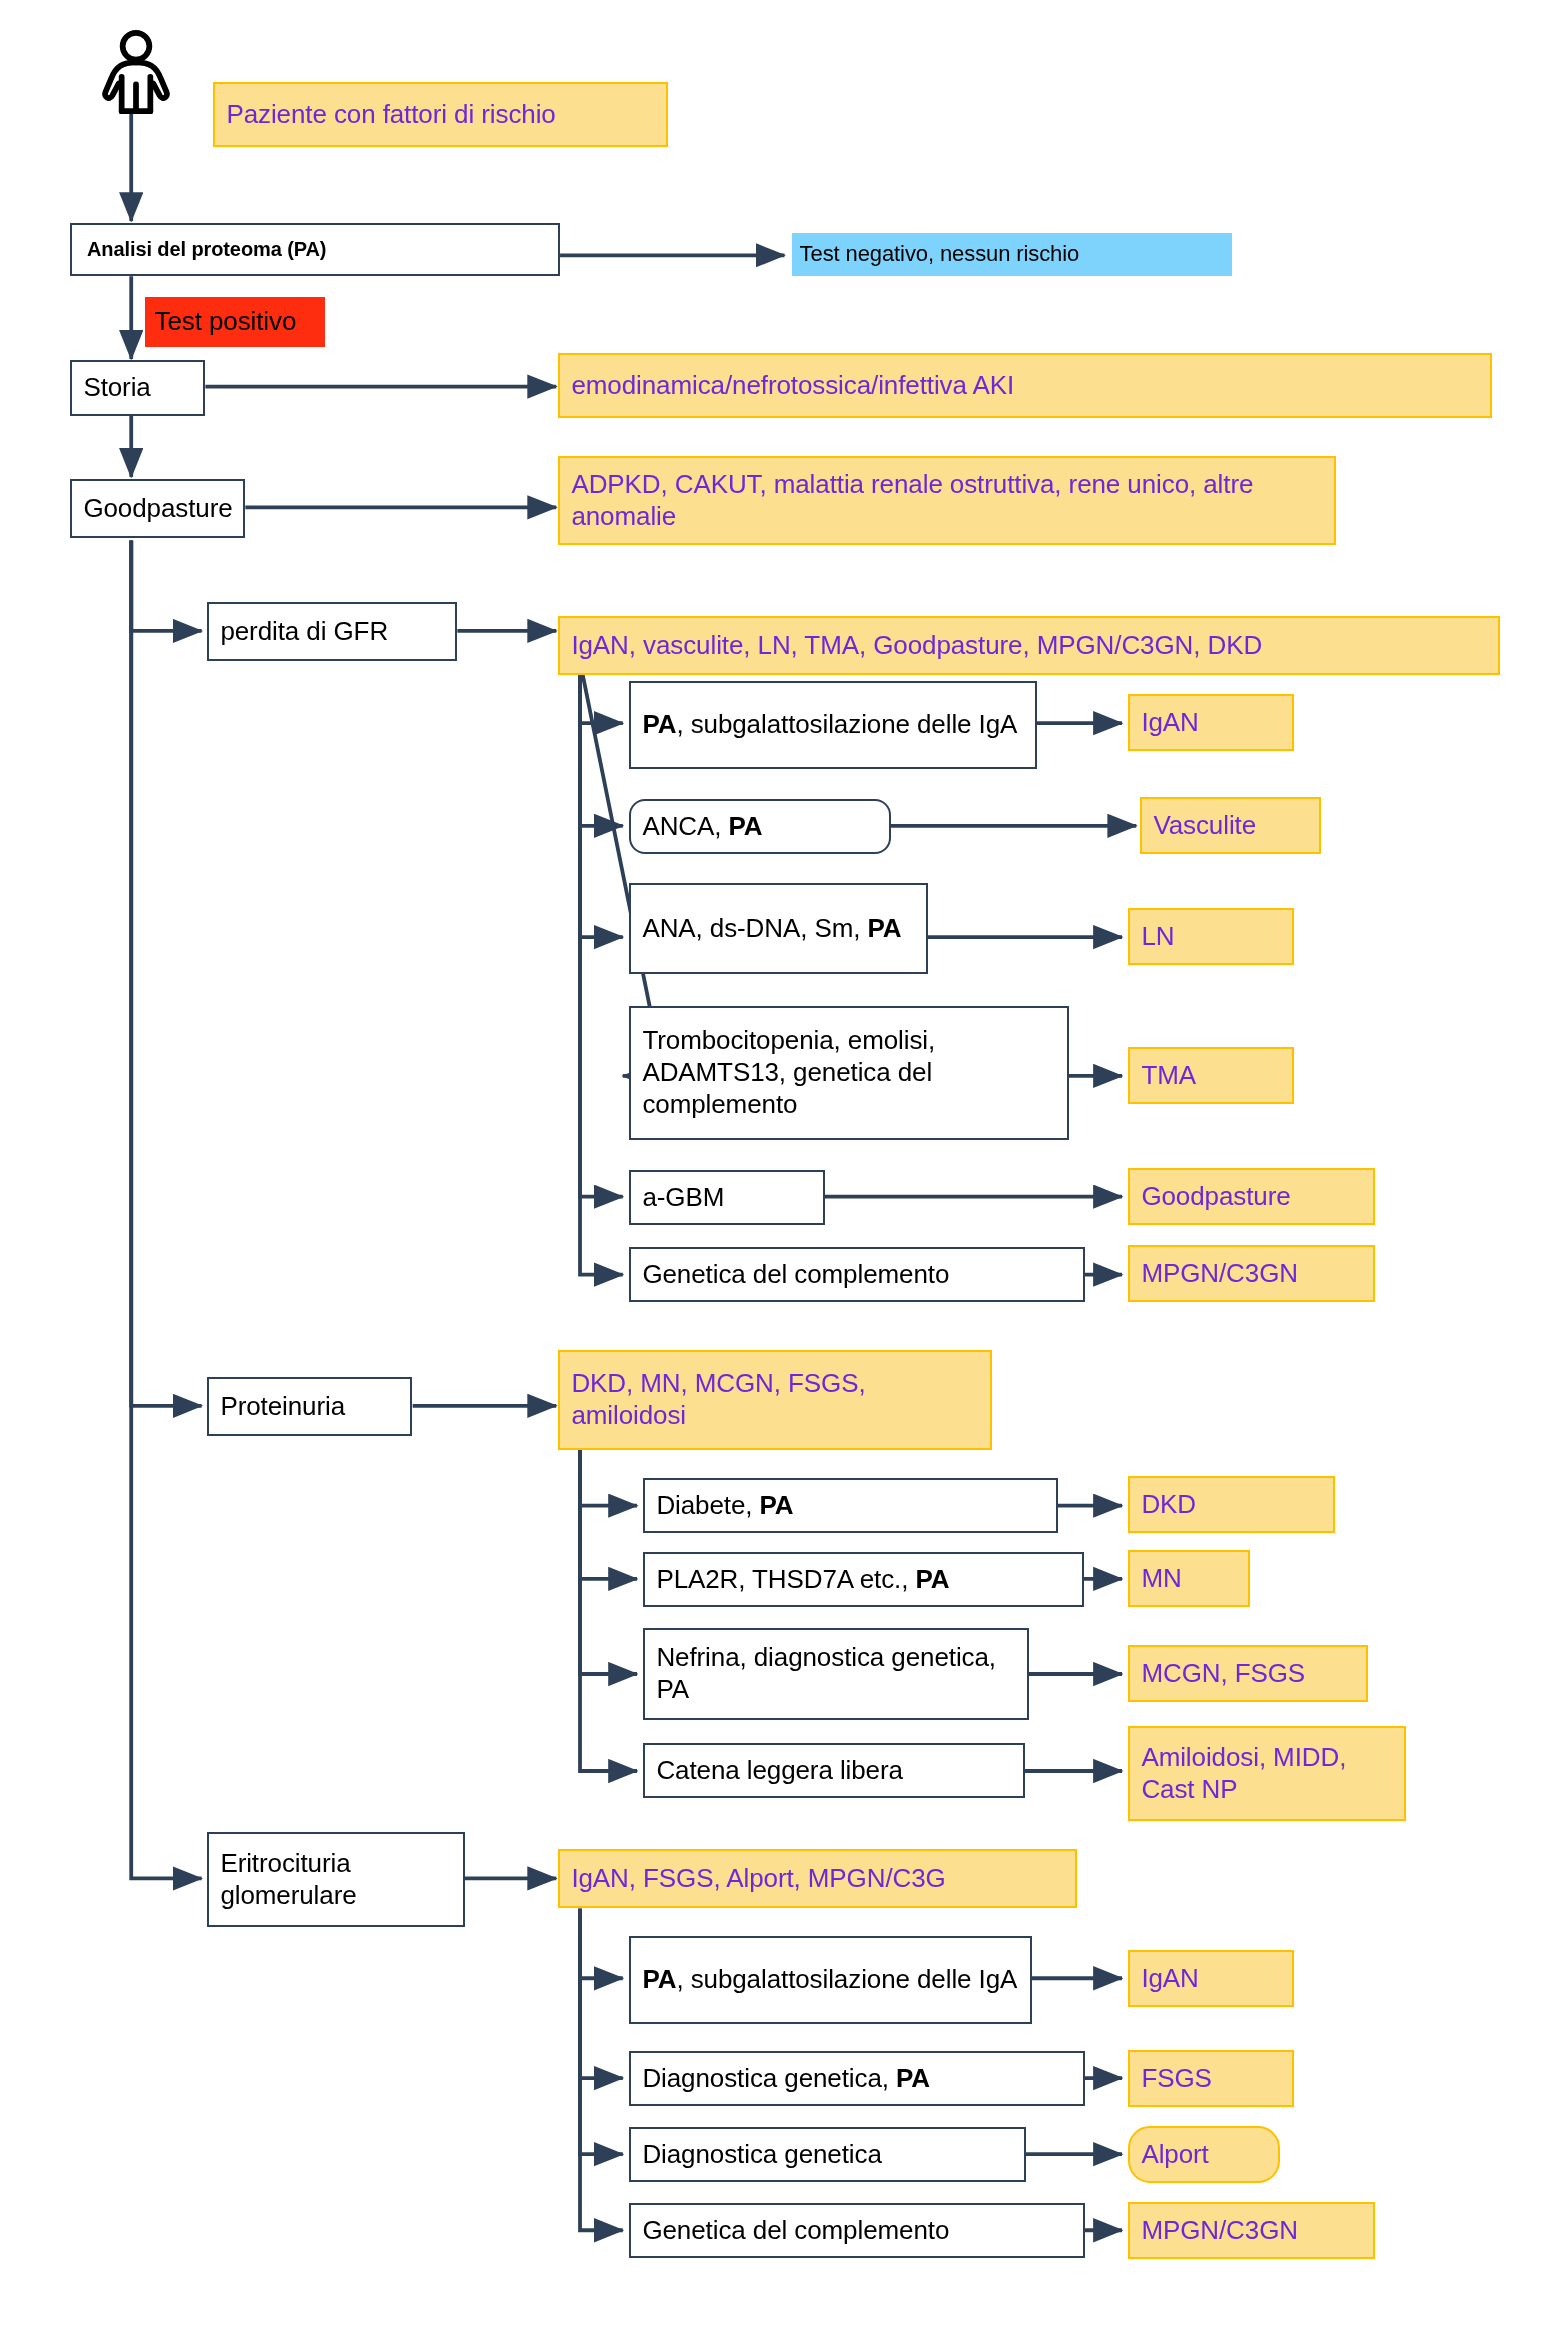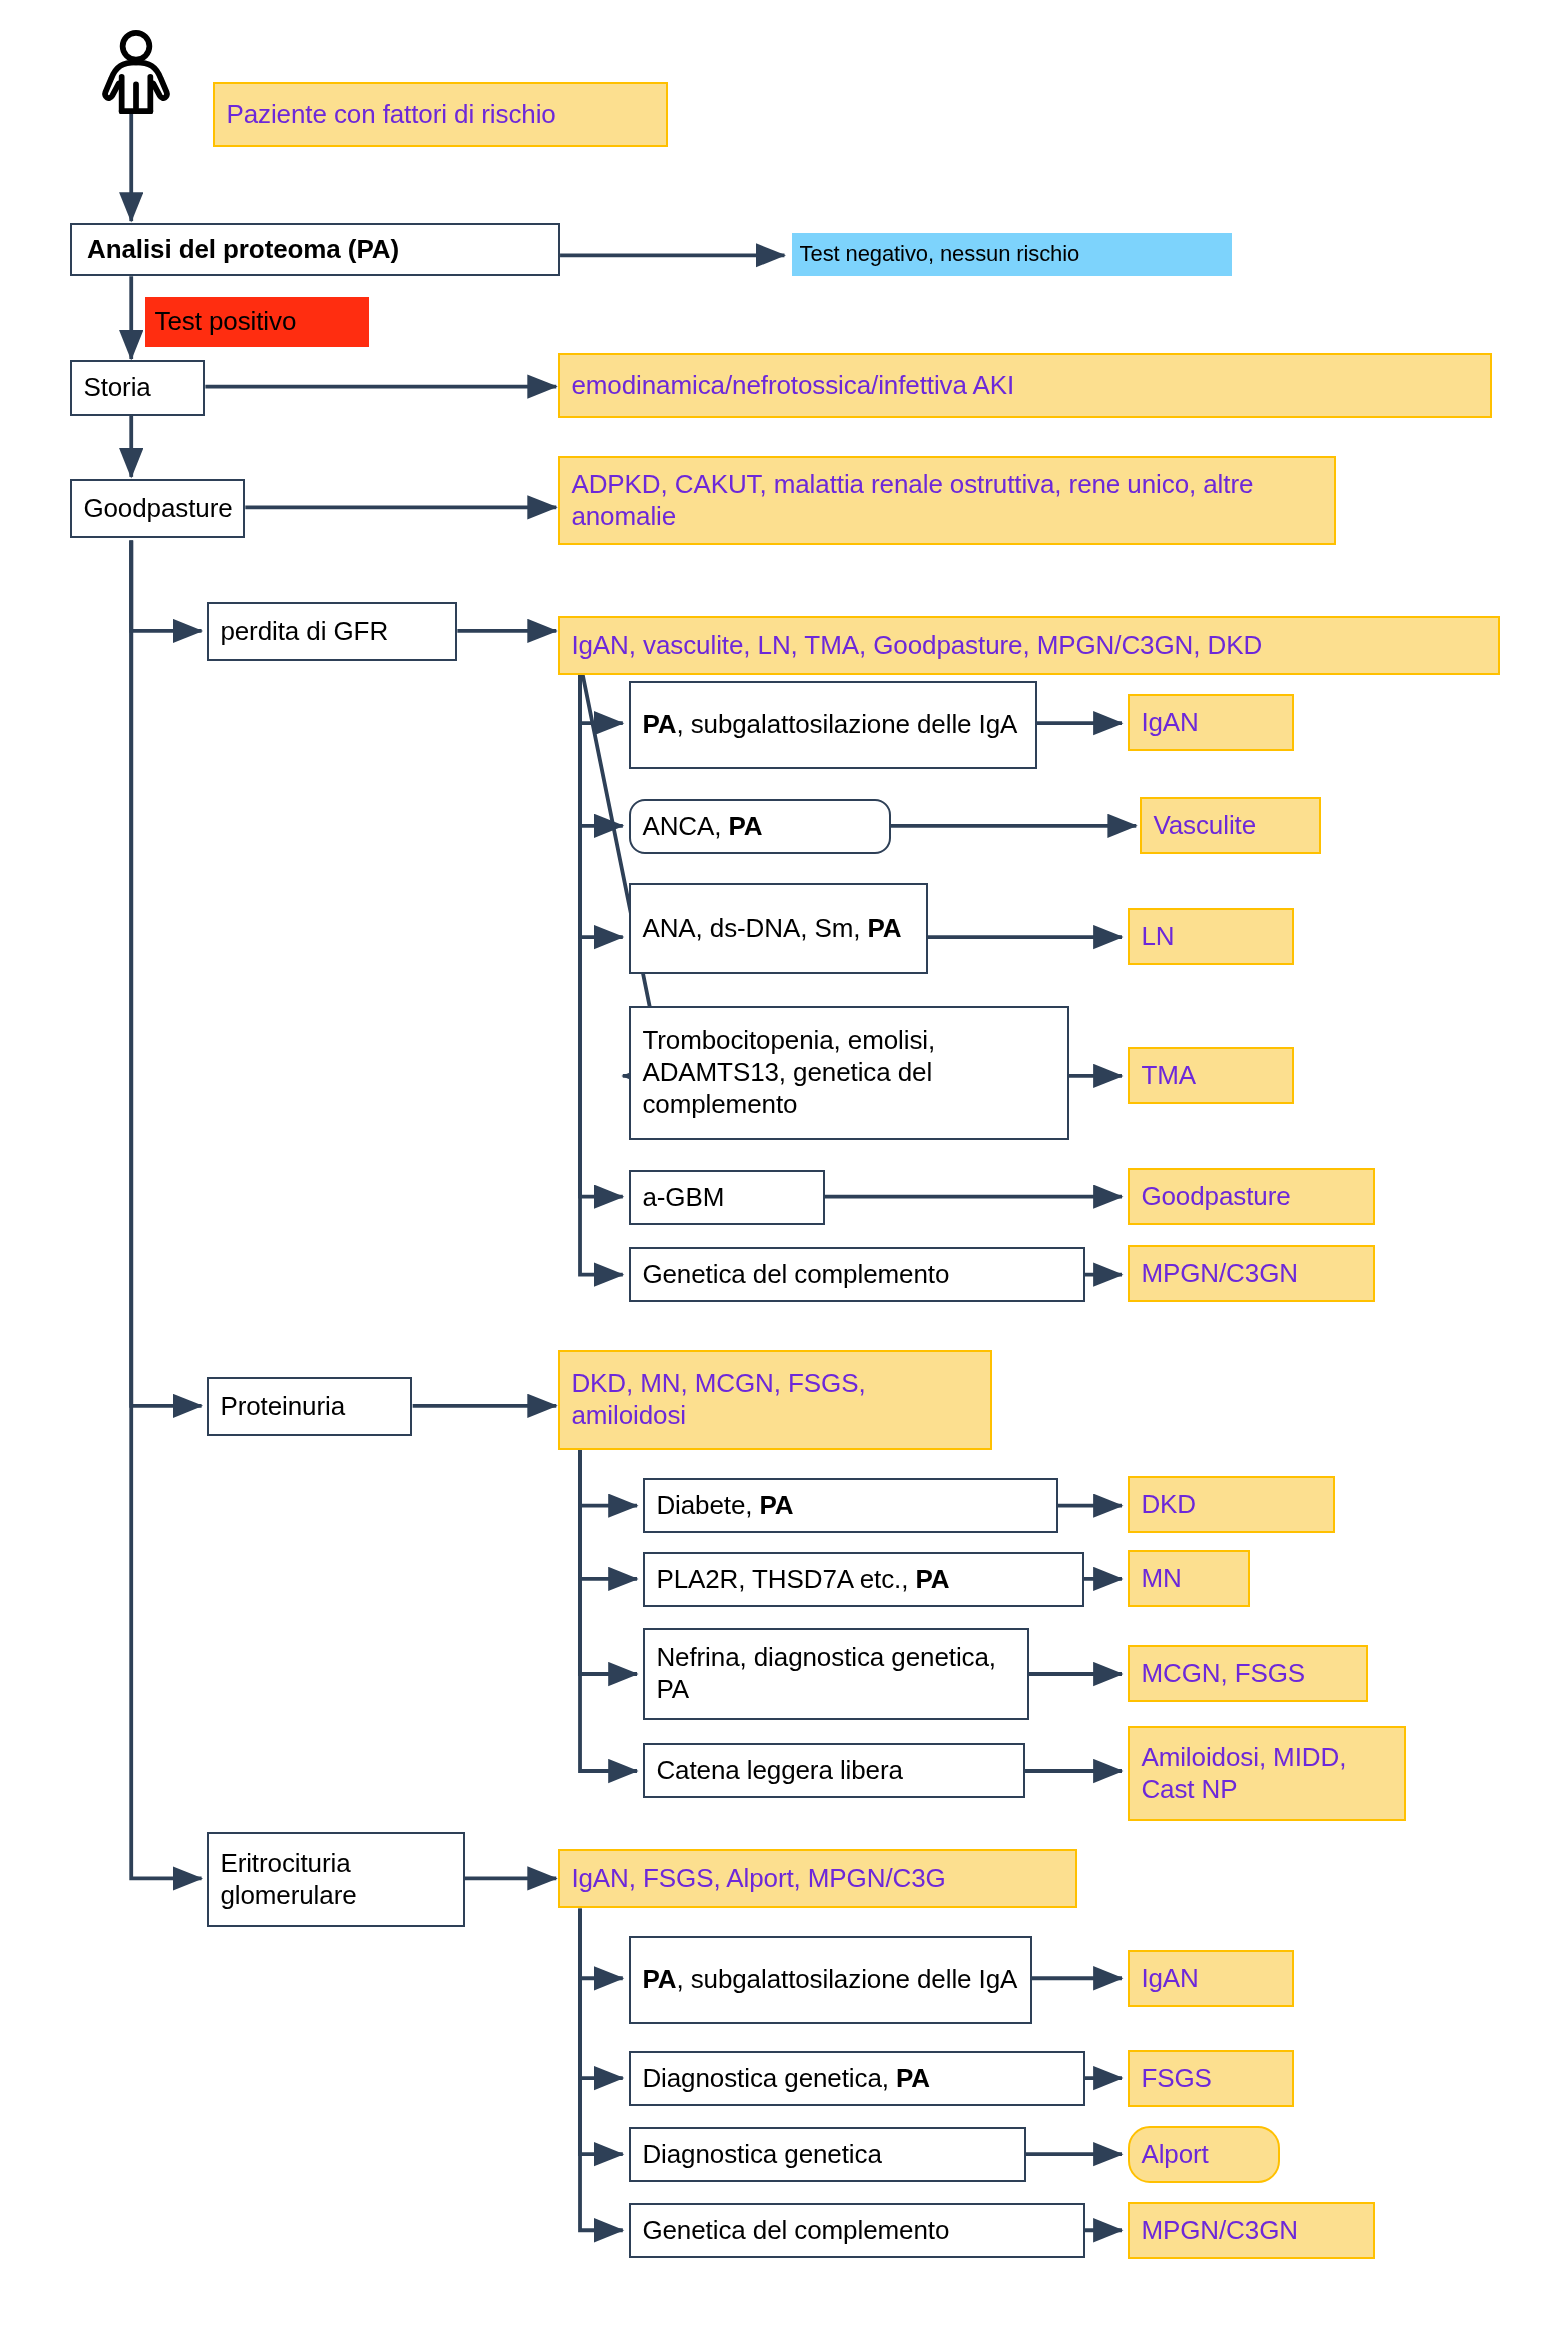--- a/index.html
+++ b/index.html
@@ -37,21 +37,21 @@
   }
   
   .box {
     background: #ffffff;
     border: 2.9px solid #2e4057;
     padding: 5.7px 11.4px;
     color: #000000;
     font-size: 26px;
   }
   .box.big {
-    font-size: 26px;
+    font-size: 20px;
     font-weight: bold;
     border-width: 2.9px;
     padding-left: 15px;
   }
   
   .yellow {
     background: #fcdf8f;
     border: 2.9px solid #ffc000;
     padding: 5.7px 11.4px;
     color: #6d28d9;
@@ -160,21 +160,21 @@
       </g>
     </svg>
   </div>
 
   <div class="node yellow" style="left:213px; top:82px; width:455px; height:65px;">Paziente con fattori di rischio</div>
 
   <div class="node box big" style="left:70px; top:223px; width:490px; height:53px;">Analisi del proteoma (PA)</div>
 
   <div class="node green" style="left:792px; top:233px; width:440px; height:43px;">Test negativo, nessun rischio</div>
 
-  <div class="node red" style="left:145px; top:297px; width:224px; height:50px;">Test positivo</div>
+  <div class="node red" style="left:145px; top:297px; width:180px; height:50px;">Test positivo</div>
 
   <div class="node box" style="left:70px; top:360px; width:135px; height:56px;">Storia</div>
 
   <div class="node yellow" style="left:558px; top:353px; width:934px; height:65px;">emodinamica/nefrotossica/infettiva AKI</div>
 
   <div class="node box" style="left:70px; top:479px; width:175px; height:59px;">Goodpasture</div>
 
   <div class="node yellow" style="left:558px; top:456px; width:778px; height:89px;">ADPKD, CAKUT, malattia renale ostruttiva, rene unico, altre anomalie</div>
 
   <div class="node box" style="left:207px; top:602px; width:250px; height:59px;">perdita di GFR</div>

